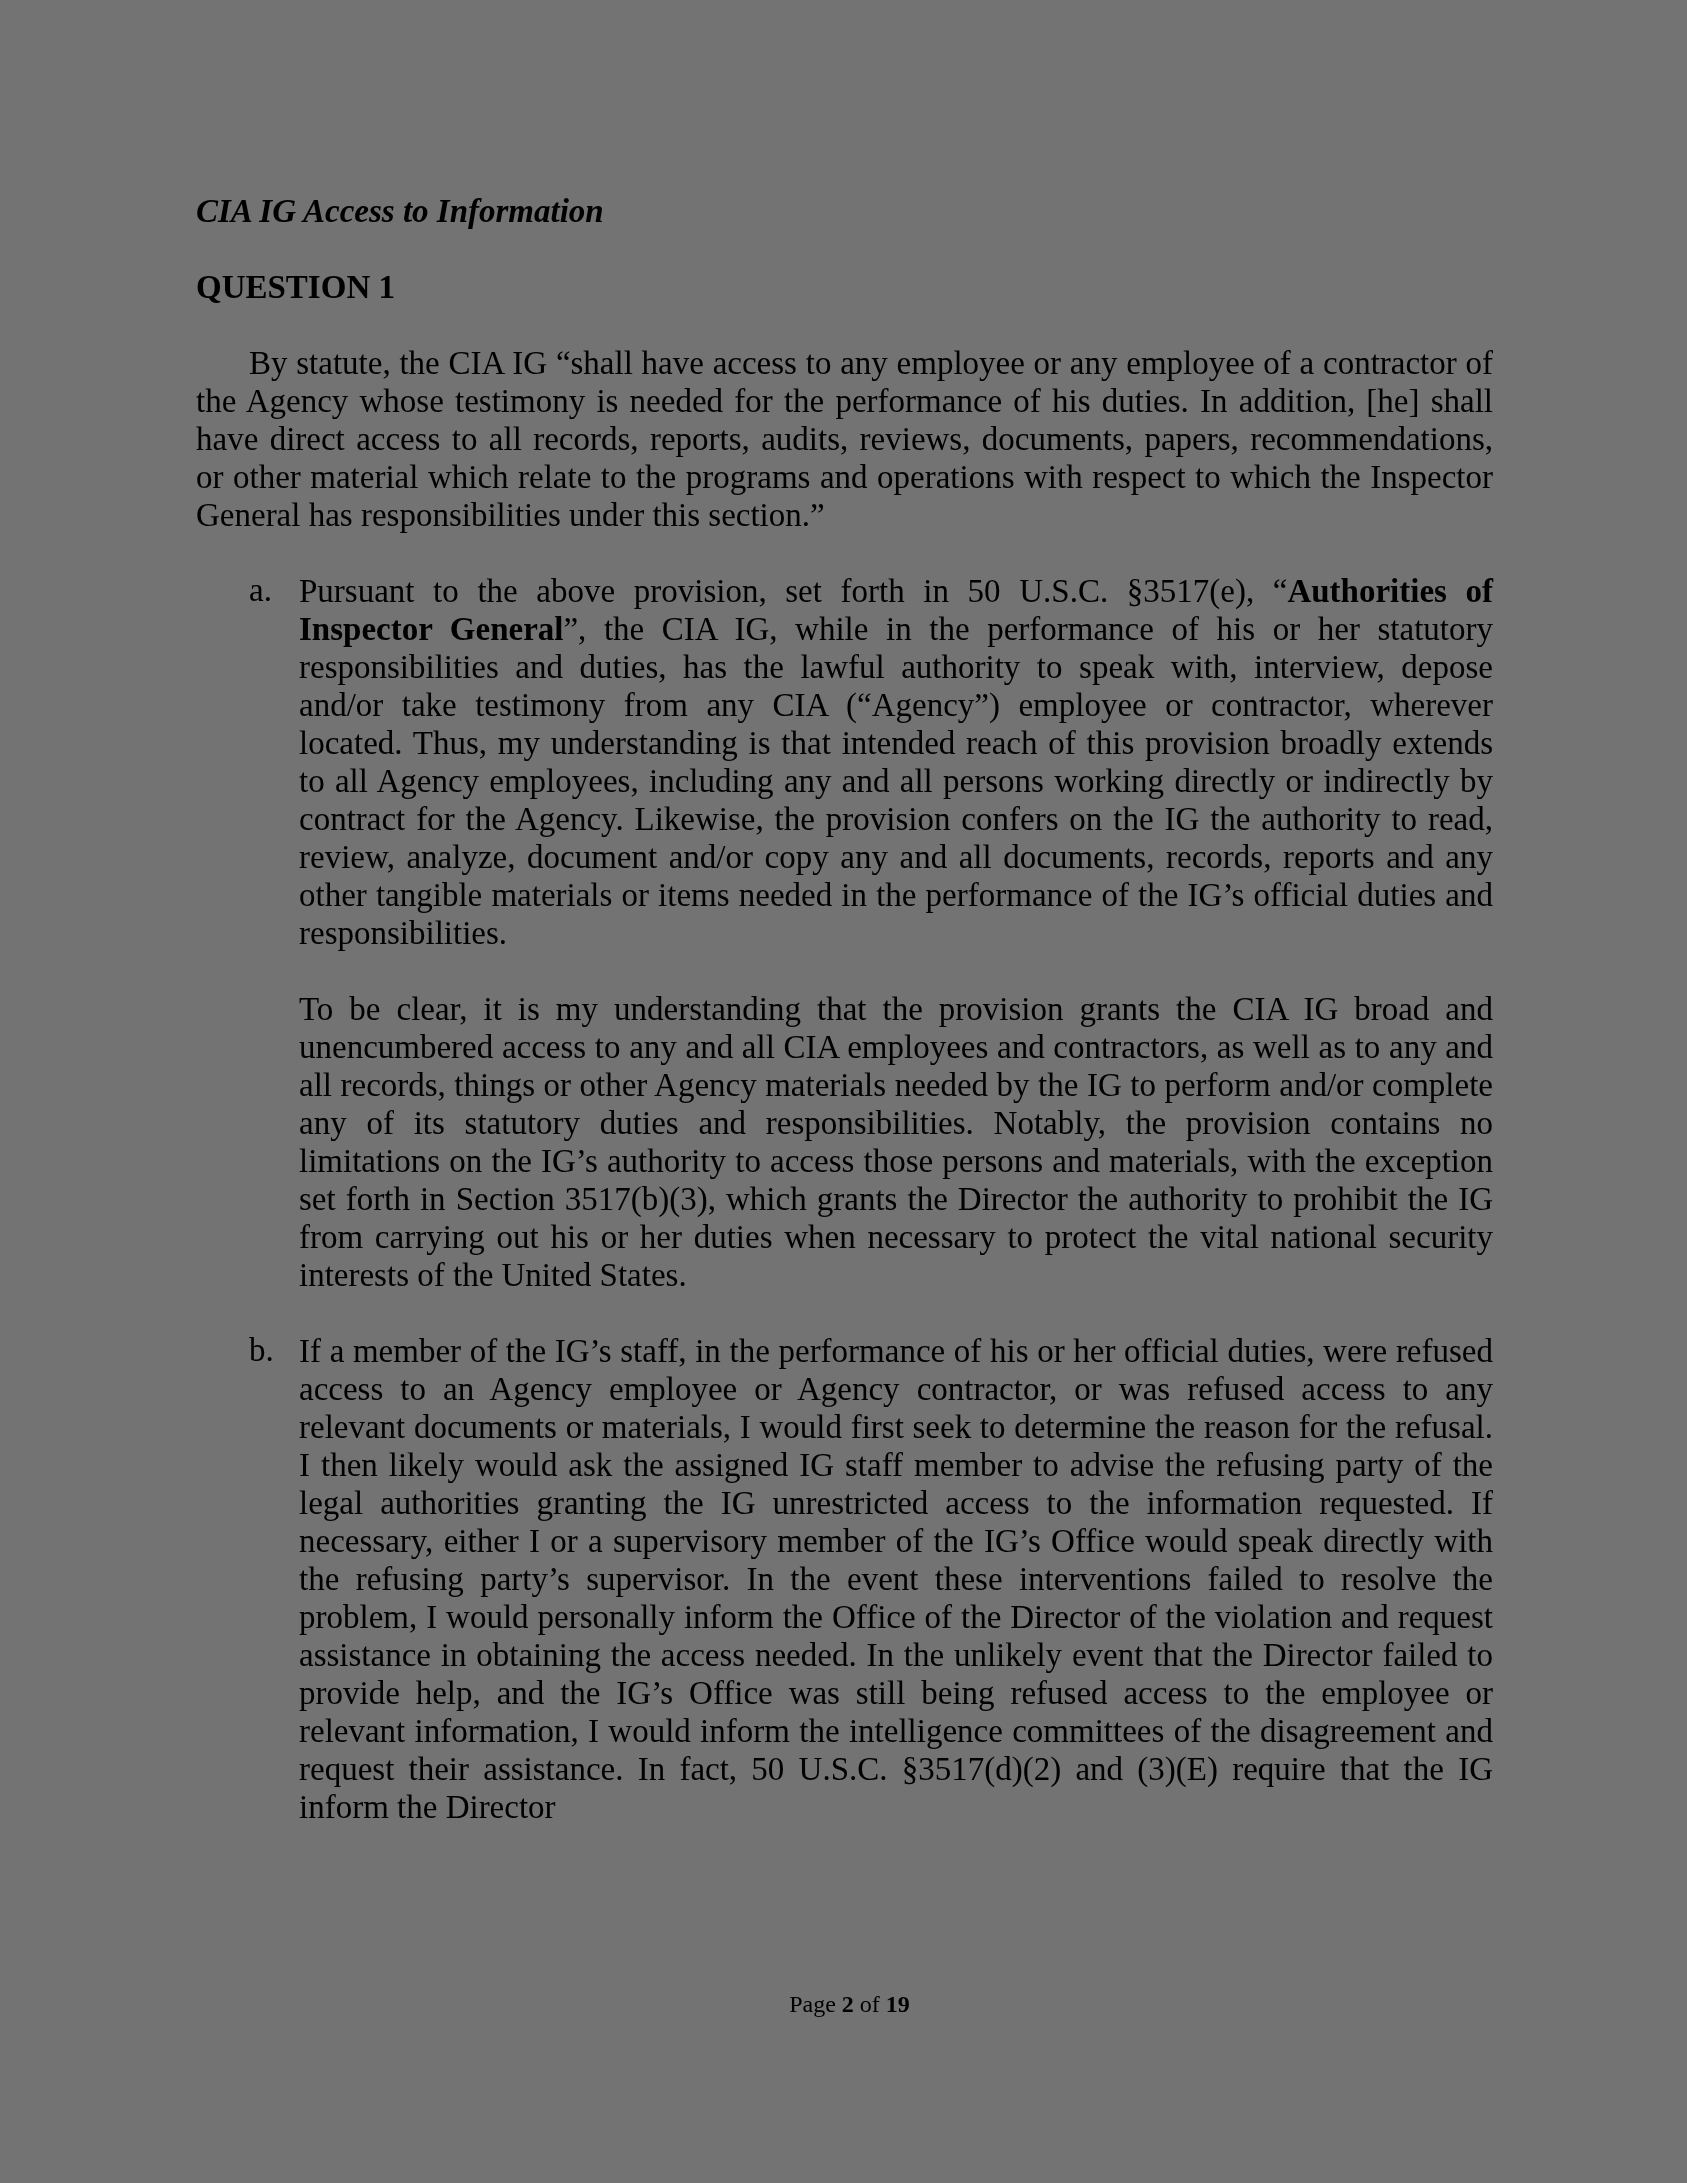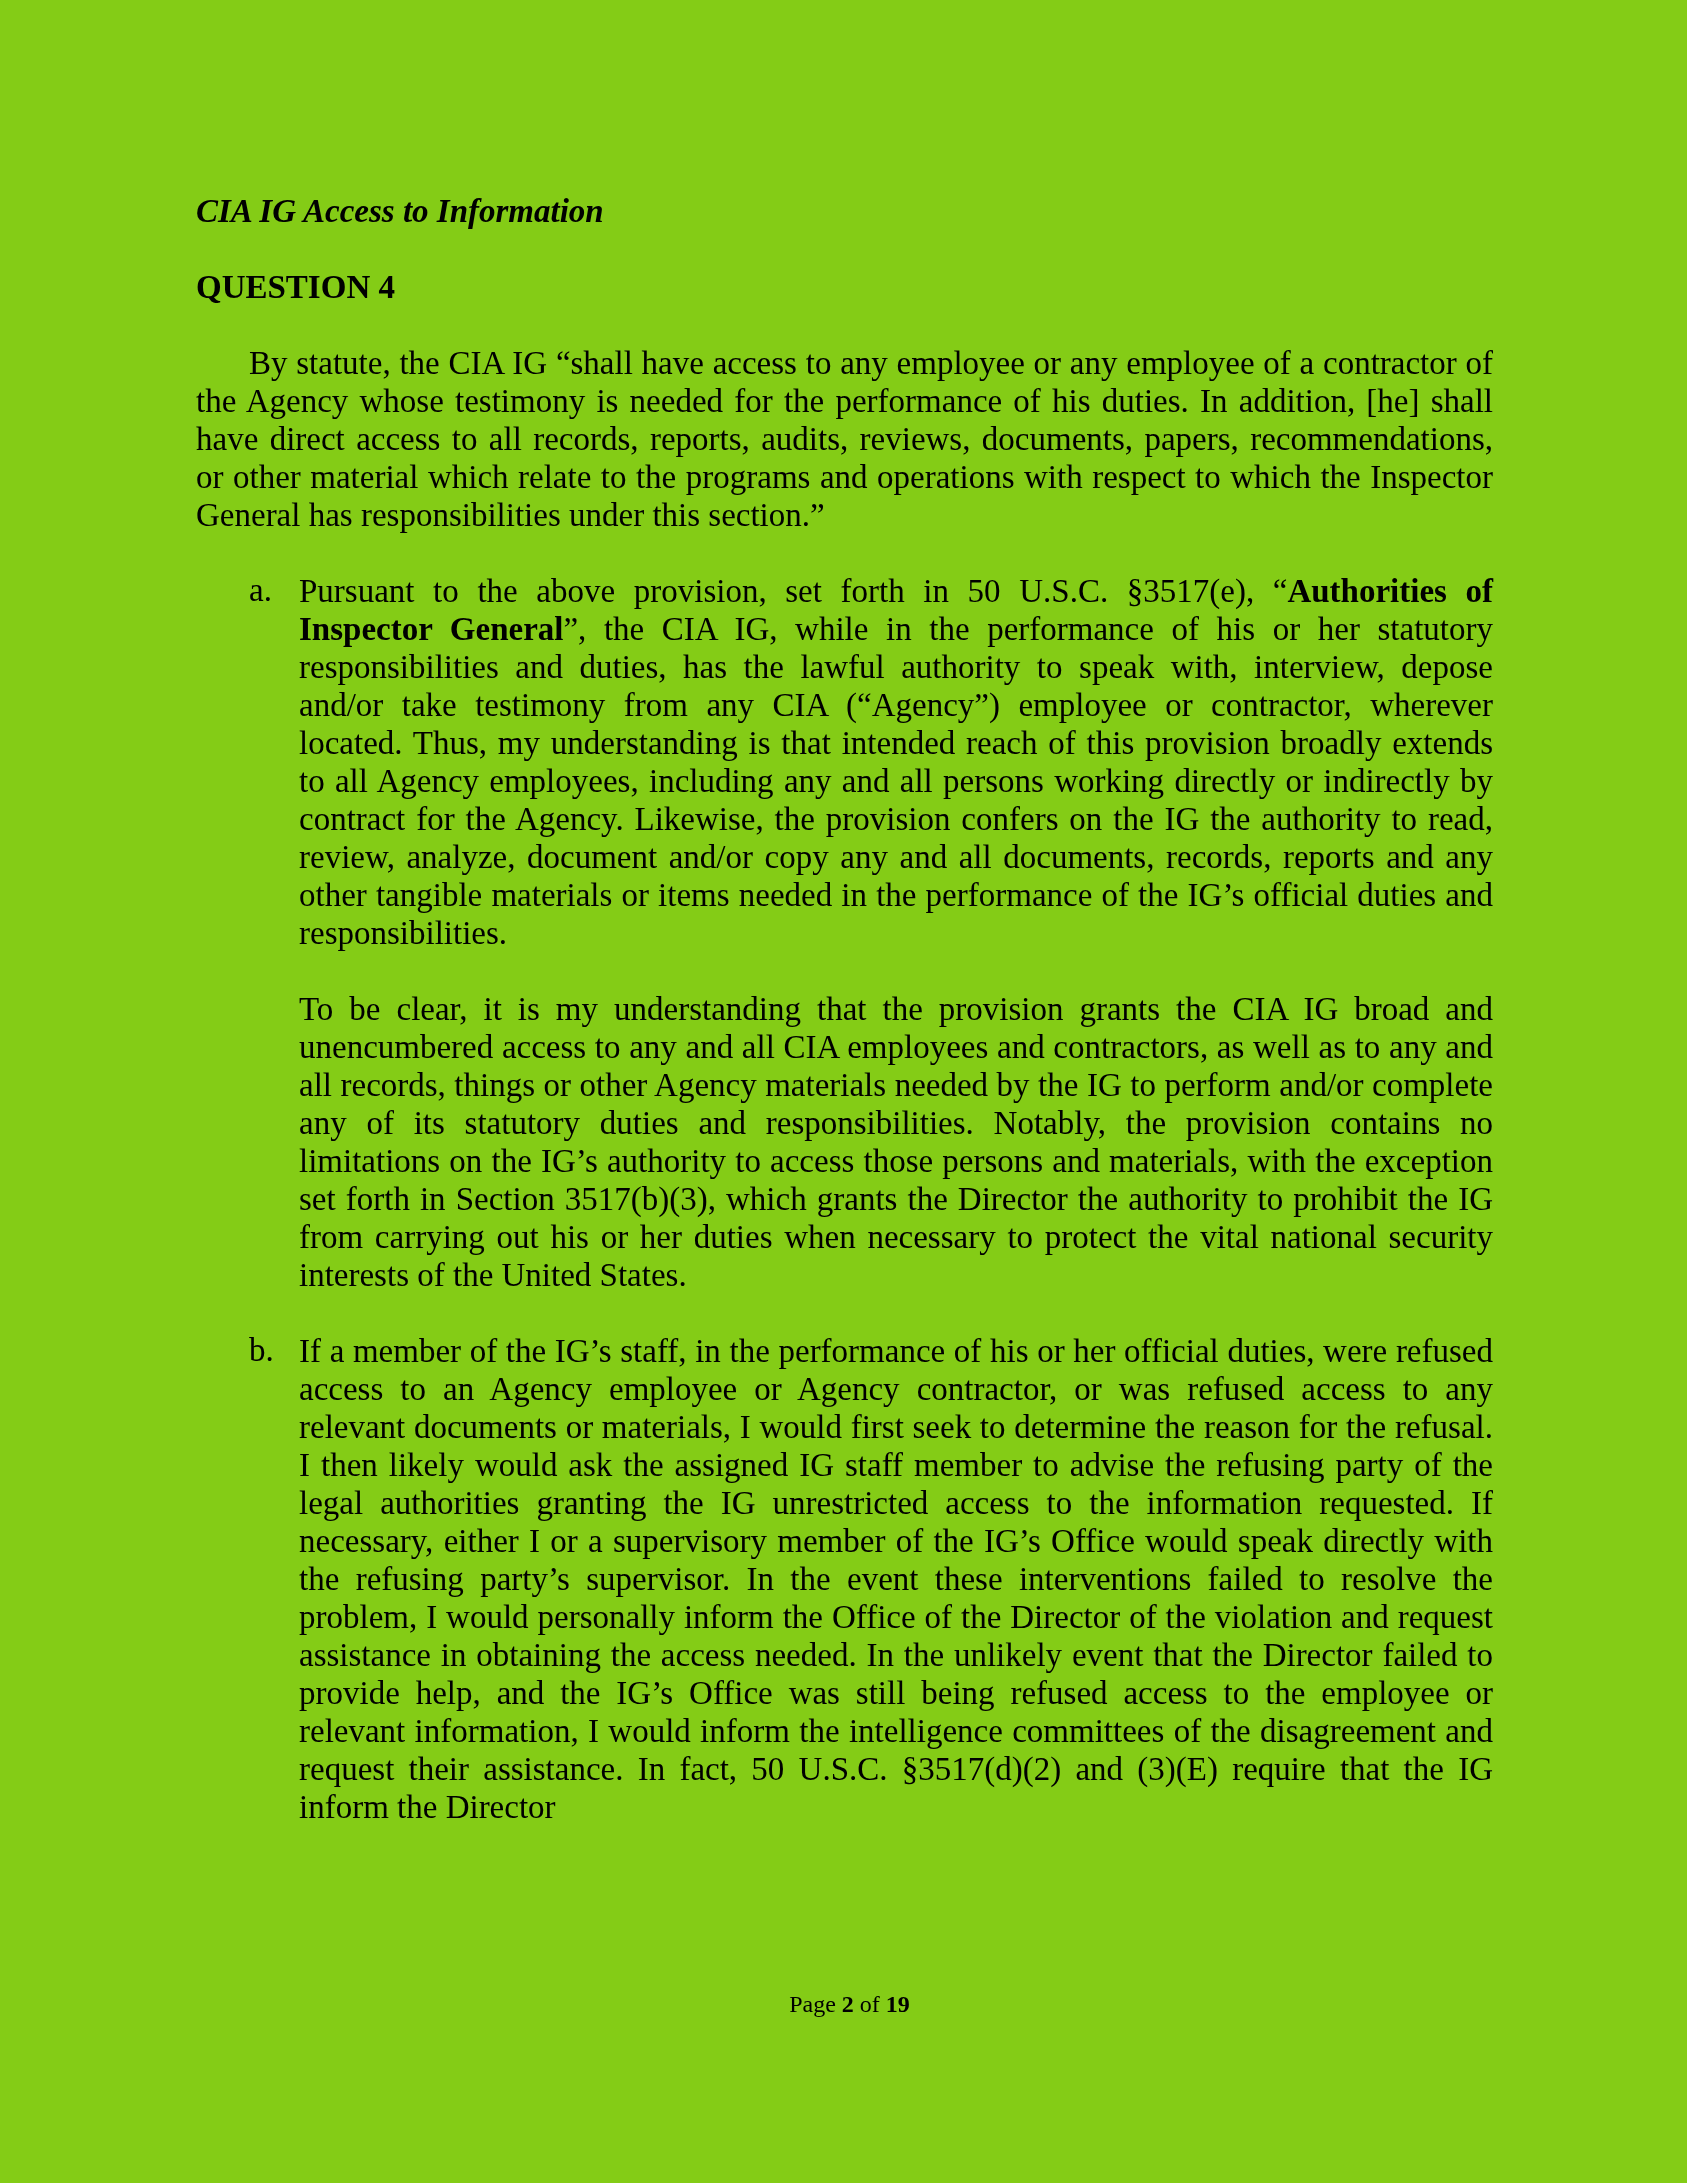--- a/index.html
+++ b/index.html
@@ -1,21 +1,21 @@
 <!DOCTYPE html>
 <html style="font-size:10.6px"><head>
 <meta charset="utf-8">
 <style>
   html, body { margin: 0; padding: 0; background: #ffffff; }
   body {
     width: 1687px; height: 2183px; position: relative; overflow: hidden;
     font-family: "Liberation Serif", "DejaVu Serif", serif;
     color: #000000;
   }
-  .page { position: absolute; left: 0; top: 0; width: 1687px; height: 2183px; background: #84cc16; }
+  .page { position: absolute; left: 0; top: 0; width: 1687px; height: 2183px; background: #737373; }
   .content {
     position: absolute; left: 196px; top: 192px; width: 1297px;
     font-size: 33px; line-height: 38px;
   }
   .section-title {
     font-weight: bold; font-style: italic; margin: 0; height: 38px;
   }
   .question-title {
     font-weight: bold; margin: 38px 0 0 0; height: 38px;
   }
@@ -42,21 +42,21 @@
   .footer .num { font-weight: bold; }
 </style>
 </head>
 <body>
 
 <div class="page">
   <div class="content">
 
     <div class="section-title">CIA IG Access to Information</div>
 
-    <div class="question-title">QUESTION 4</div>
+    <div class="question-title">QUESTION 1</div>
 
     <p class="intro">By statute, the CIA IG “shall have access to any employee or any employee of a contractor of the Agency whose testimony is needed for the performance of his duties. In addition, [he] shall have direct access to all records, reports, audits, reviews, documents, papers, recommendations, or other material which relate to the programs and operations with respect to which the Inspector General has responsibilities under this section.”</p>
 
     <div class="sub">
       <span class="sub-label">a.</span>
     </div>
     <p class="answer"><span>Pursuant to the above provision, set forth in 50 U.S.C. §3517(e), “</span><b>Authorities of Inspector General</b><span>”, the CIA IG, while in the performance of his or her statutory responsibilities and duties, has the lawful authority to speak with, interview, depose and/or take testimony from any CIA (“Agency”) employee or contractor, wherever located.  Thus, my understanding is that intended reach of this provision broadly extends to all Agency employees, including any and all persons working directly or indirectly by contract for the Agency.  Likewise, the provision confers on the IG the authority to read, review, analyze, document and/or copy any and all documents, records, reports and any other tangible materials or items needed in the performance of the IG’s official duties and responsibilities.</span></p>
     <p class="answer">To be clear, it is my understanding that the provision grants the CIA IG broad and unencumbered access to any and all CIA employees and contractors, as well as to any and all records, things or other Agency materials needed by the IG to perform and/or complete any of its statutory duties and responsibilities.  Notably, the provision contains no limitations on the IG’s authority to access those persons and materials, with the exception set forth in Section 3517(b)(3), which grants the Director the authority to prohibit the IG from carrying out his or her duties when necessary to protect the vital national security interests of the United States.</p>
 
     <div class="sub">

